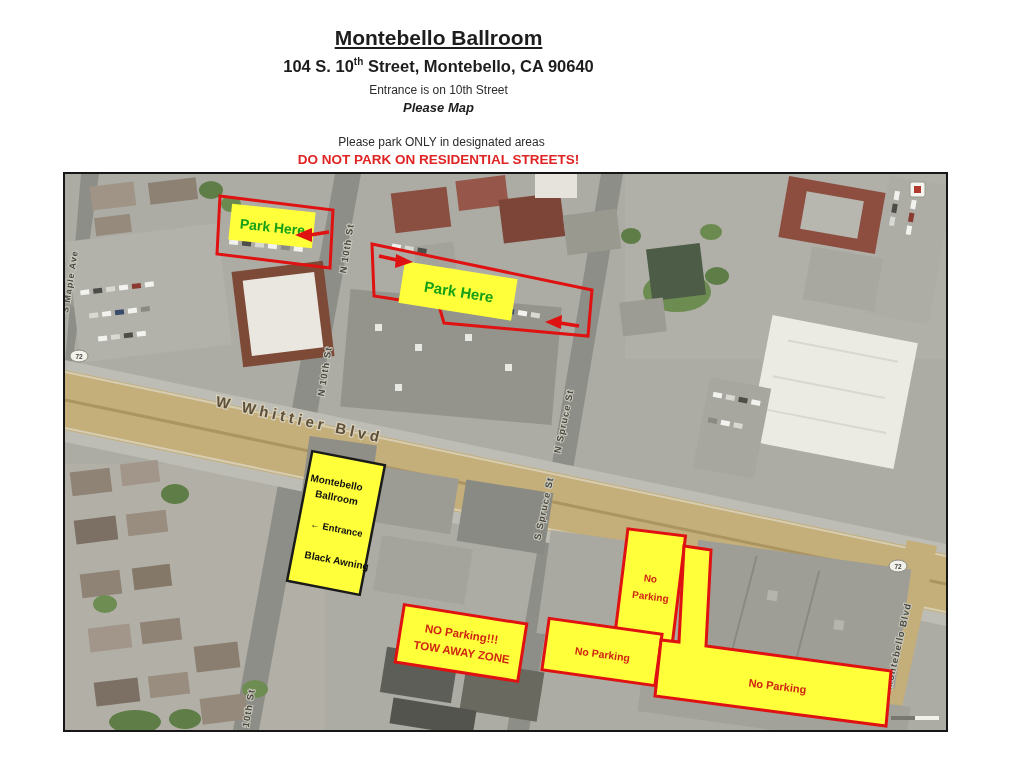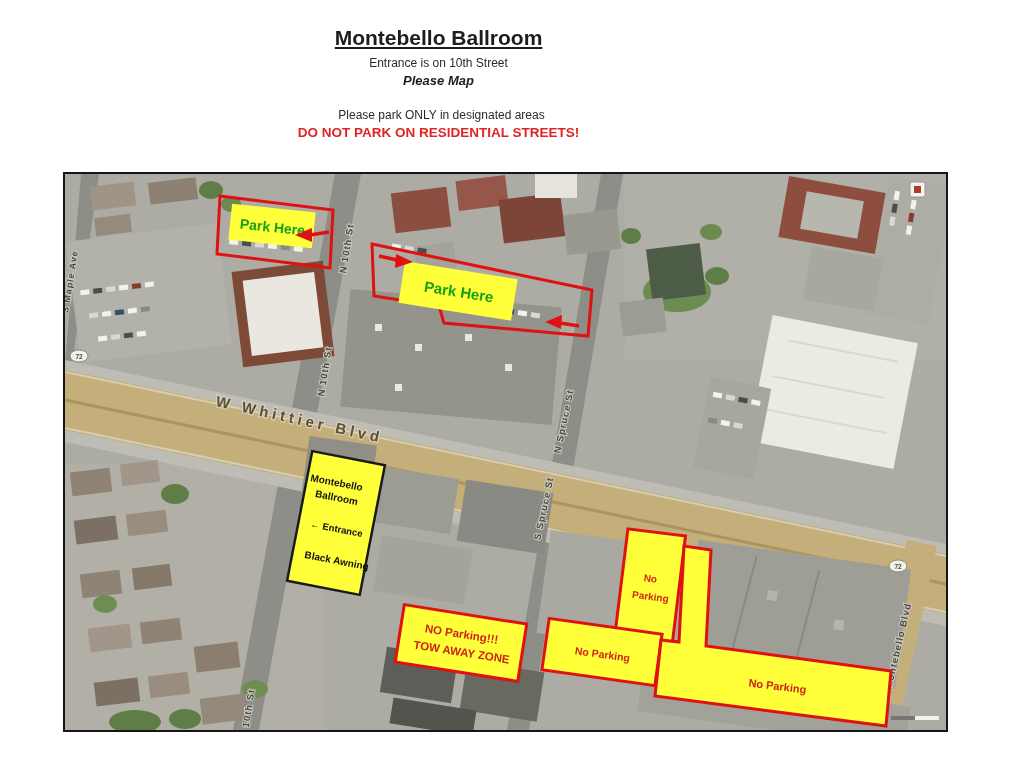--- a/index.html
+++ b/index.html
@@ -19,20 +19,21 @@
   .blvd-label{fill:#5f5038;stroke:#d9d1bd;stroke-width:2.5px;paint-order:stroke;font-weight:bold;letter-spacing:4px;}
   .ann-green{font-weight:bold;}
   .ann-red{font-weight:bold;}
   .bb-text{fill:#111111;font-weight:bold;}
 </style>
 </head>
 <body>
 
 <div class="header">
   <div class="title">Montebello Ballroom</div>
+  <div class="address"><span>104 S. 10</span><sup>th</sup><span> Street, Montebello, CA 90640</span></div>
   <div class="entrance">Entrance is on 10th Street</div>
   <div class="subtitle">Please Map</div>
   <div class="instruction">Please park ONLY in designated areas</div>
   <div class="warning" style="color:#e02424;">DO NOT PARK ON RESIDENTIAL STREETS!</div>
 </div>
 
 <div class="map-wrap">
 <svg width="881" height="556" viewBox="0 0 881 556">
 
   <rect x="0" y="0" width="881" height="556" fill="#acaca5"></rect>

